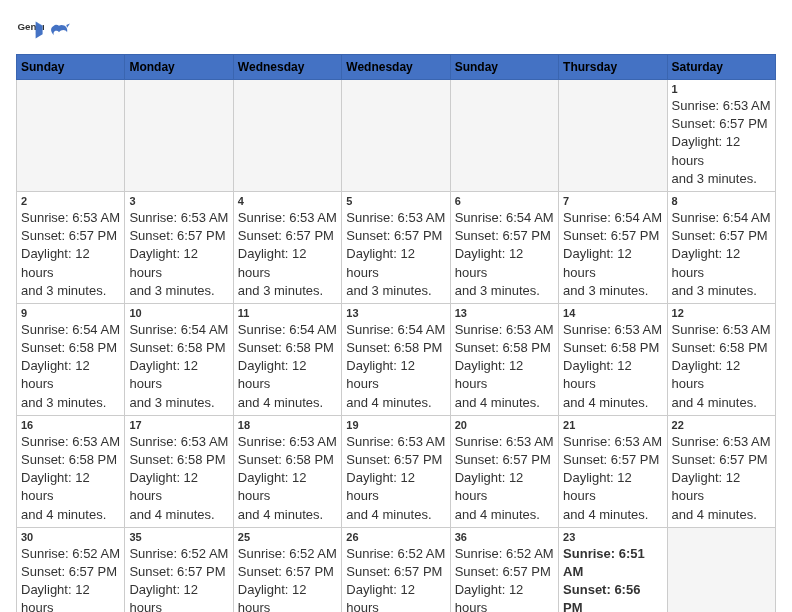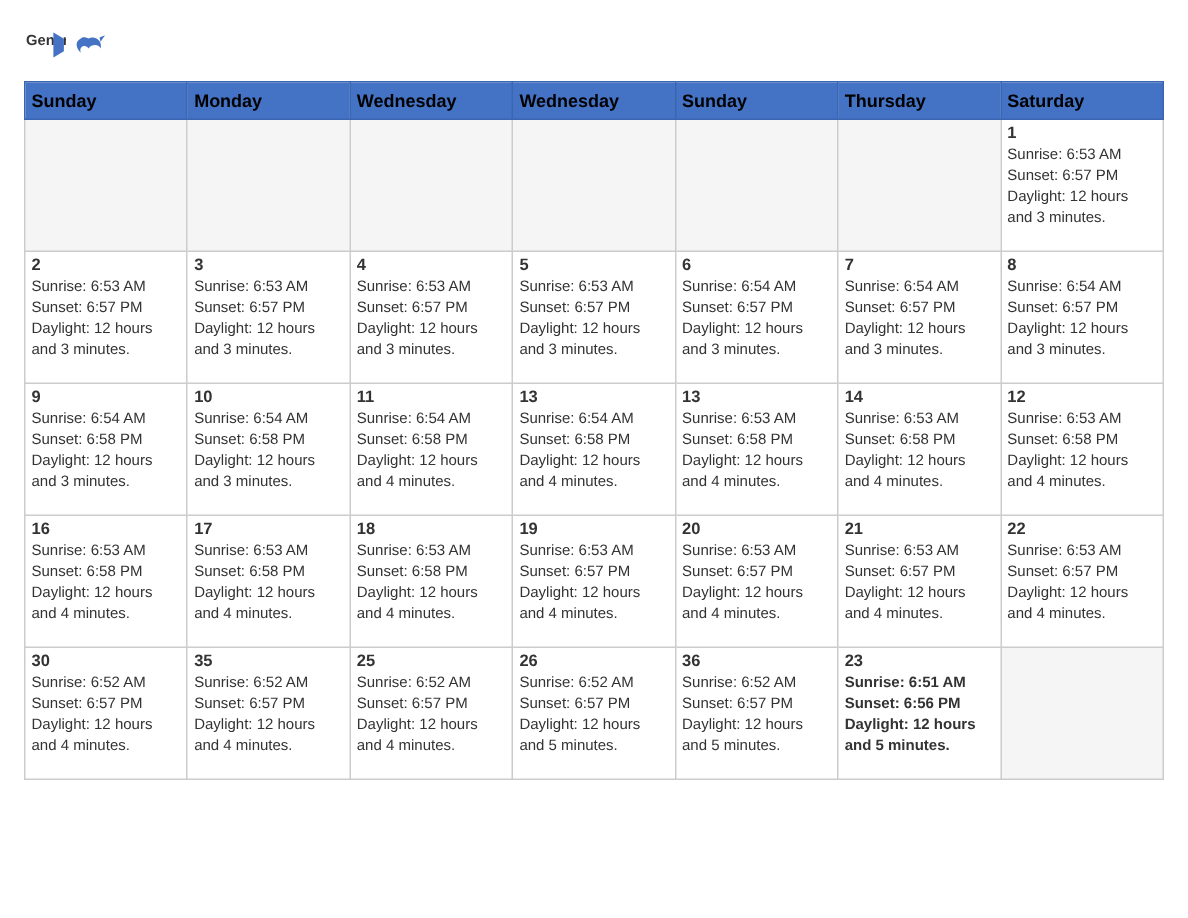--- a/index.html
+++ b/index.html
@@ -68,21 +68,21 @@
     .calendar td.empty {
       background: #f5f5f5;
     }
     .day-num {
       font-size: 11px;
       font-weight: bold;
       display: block;
       margin-bottom: 2px;
     }
     .day-info {
-      font-size: 10px;
+      font-size: 13px;
       color: #333;
       line-height: 1.4;
     }
   </style>
 </head>
 <body>
 
 <div class="page">
   <div class="header">
     <div class="logo">

